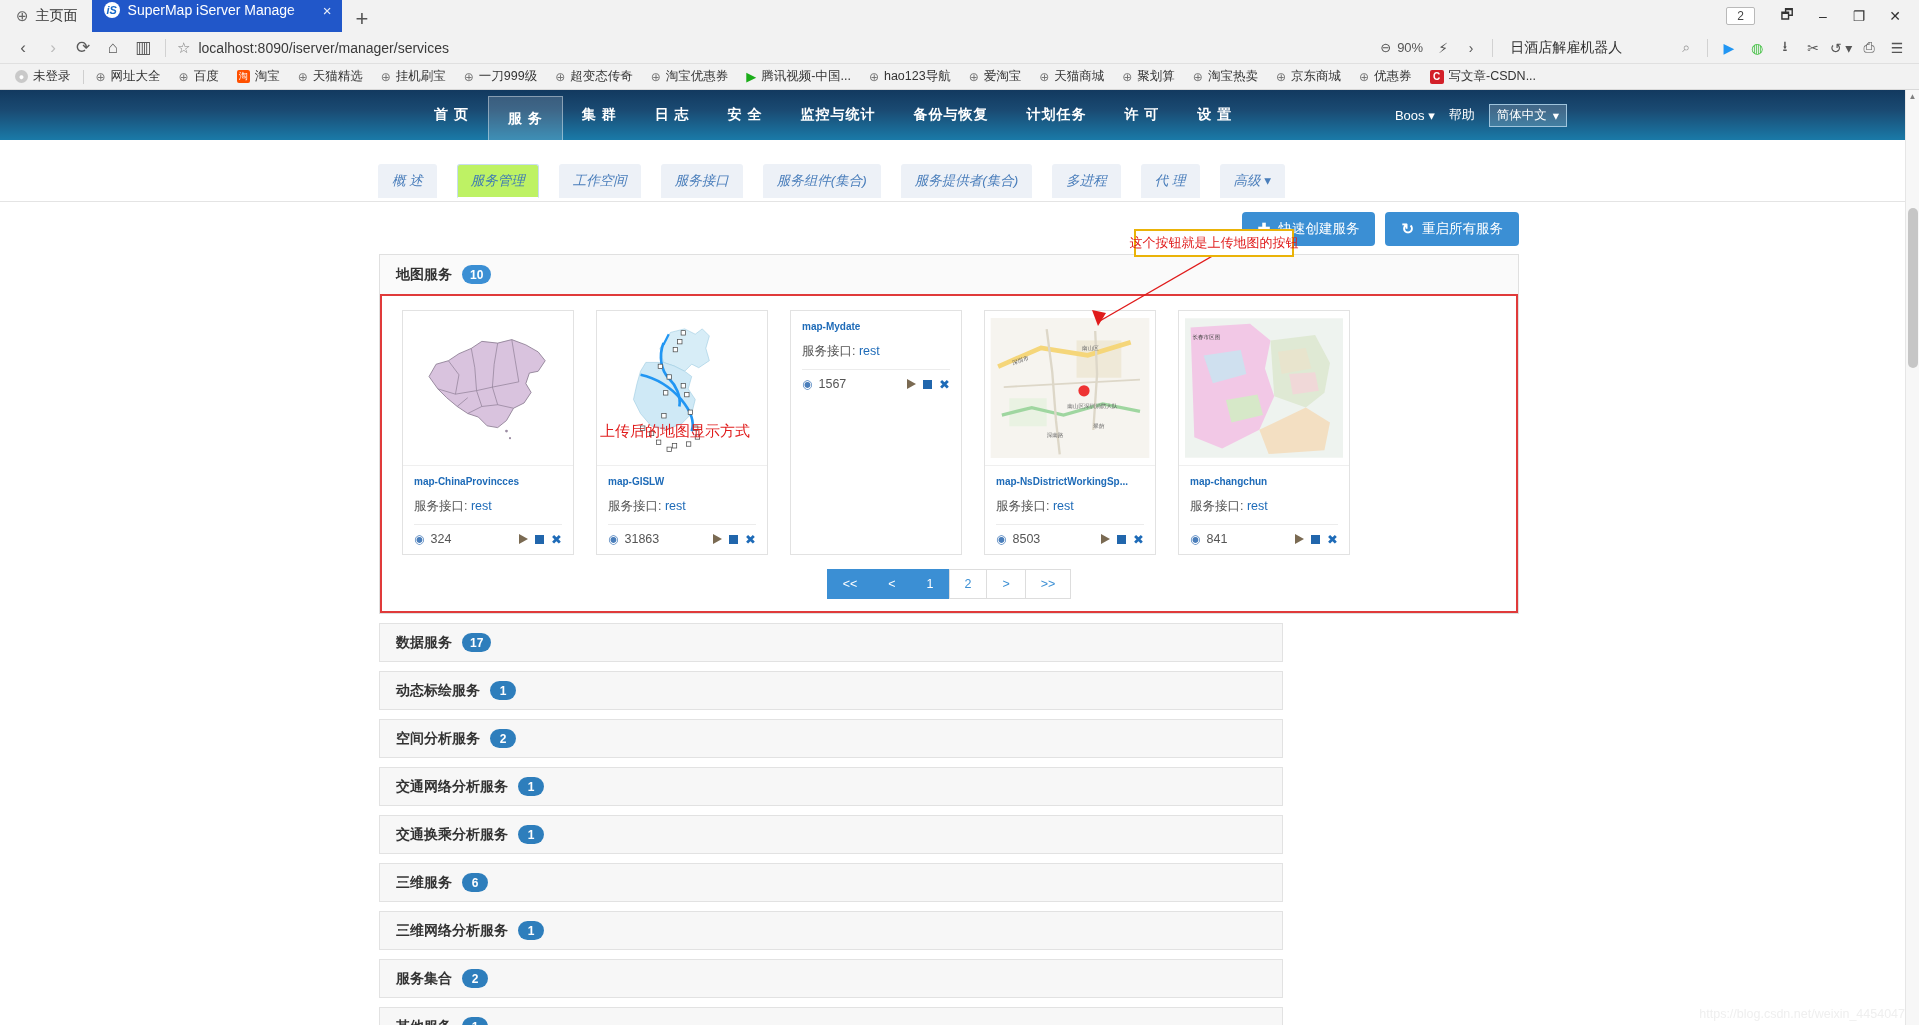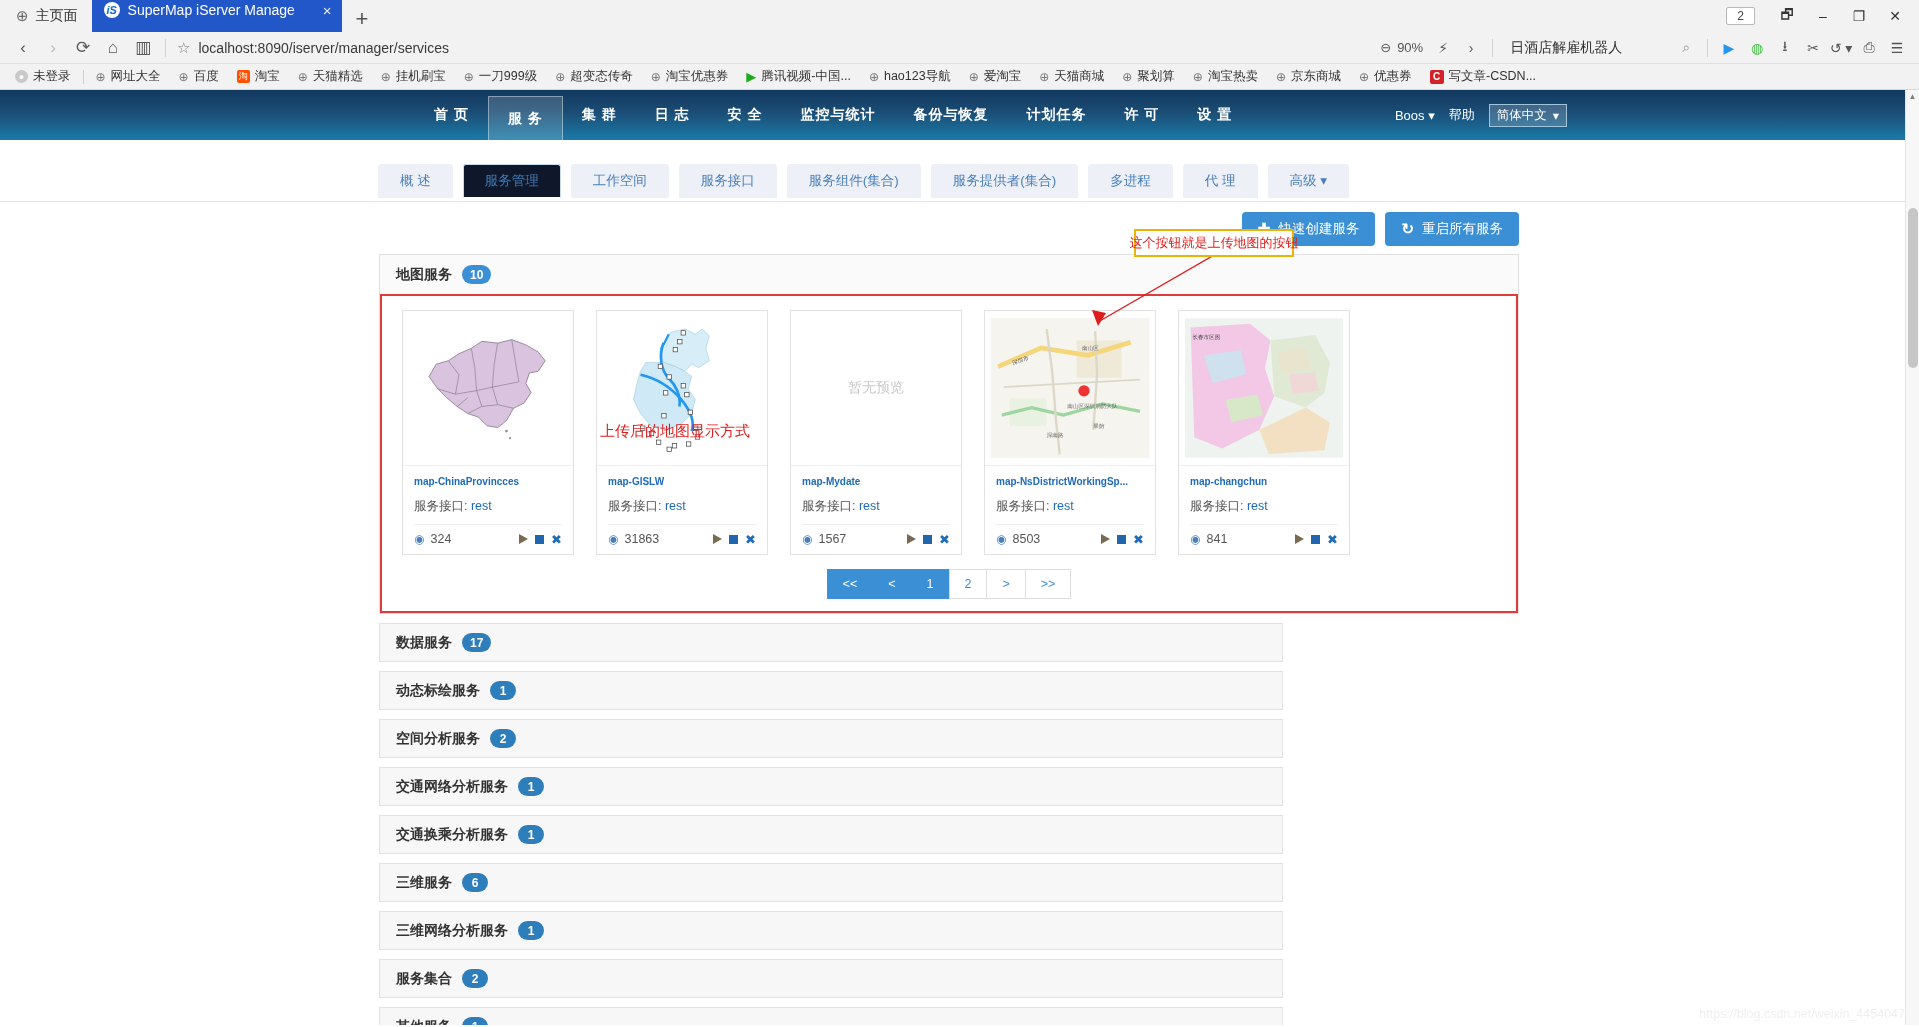--- a/index.html
+++ b/index.html
@@ -72,23 +72,23 @@
              font-weight:bold; letter-spacing:1px; white-space:nowrap;}
   .navitem.active { background:rgba(255,255,255,.16); border:1px solid rgba(255,255,255,.4);
                     border-bottom:none; margin-top:6px; }
   .topnav-right { margin-left:auto; display:flex; align-items:center; gap:14px;
                   padding-right:352px; color:#fff; font-size:13px; }
   .lang-select { border:1px solid #9fc4dc; background:rgba(255,255,255,.18); color:#fff;
                  font-size:12.5px; padding:2px 7px; display:flex; align-items:center; gap:6px; }
 
   .subbar { height:62px; background:#fff; border-bottom:1px solid #e4e4e4; position:relative; }
   .tabs { position:absolute; left:378px; top:24px; display:flex; align-items:flex-end; }
-  .tab { background:#edf1f7; color:#4a7ebb; font-size:13.5px; padding:7px 21px;
-         border:1px solid transparent; border-radius:3px 3px 0 0; margin-right:10px; white-space:nowrap;}
-  .tab.active { background:#0f172a; color:#3f7ab5; border:1px solid #c8dcf0; border-bottom-color:#fff;
+  .tab { background:#edf1f7; color:#4a7ebb; font-size:13.5px; padding:7px 13px;
+         border:1px solid transparent; border-radius:3px 3px 0 0; margin-right:20px; white-space:nowrap;font-style:italic;}
+  .tab.active { background:#bef264; color:#3f7ab5; border:1px solid #c8dcf0; border-bottom-color:#fff;
                 position:relative; z-index:2; }
 
   .content { position:relative; padding:0; }
   .btnrow { display:flex; justify-content:flex-end; gap:10px; padding:10px 0 8px 0;
             width:1140px; margin:0 auto 0 379px; }
   .btn { background:#3b8fd4; color:#fff; font-size:13.5px; border:none; border-radius:4px;
          padding:8px 16px; display:flex; align-items:center; gap:8px; white-space:nowrap;}
   .btn .bi { font-size:15px; font-weight:bold; }
 
   .panel { width:1140px; margin-left:379px; border:1px solid #e0e0e0; background:#fafafa; }
@@ -429,23 +429,20 @@
                   <span>31863</span>
                 </div>
                 <div class="acts">
                   <span class="act-play" title="▶"></span>
                   <span class="act-stop" title="■"></span>
                   <span class="act-x">✖</span>
                 </div>
               </div>
             </div>
             <div class="card">
-              <div class="thumb">
-                <span class="noprev">暂无预览</span>
-              </div>
               <div class="cardbody">
                 <div class="cardtitle">map-Mydate</div>
                 <div class="cardiface"><span>服务接口: </span><b>rest</b></div>
               </div>
               <div class="cardfoot">
                 <div class="views">
                   <span class="eye">◉</span>
                   <span>1567</span>
                 </div>
                 <div class="acts">

